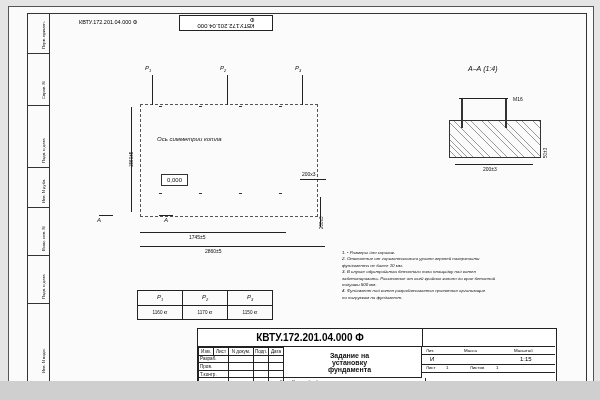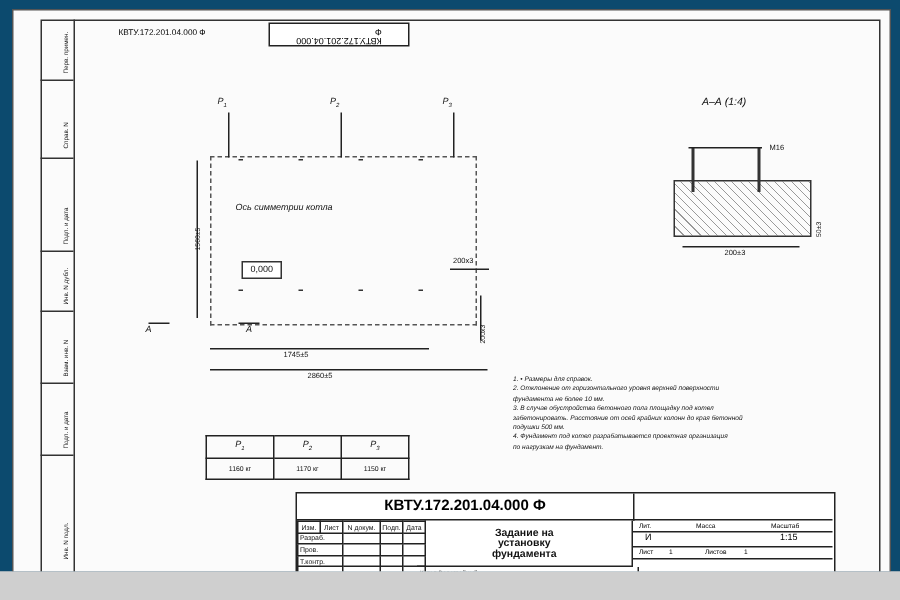--- a/index.html
+++ b/index.html
@@ -1,17 +1,17 @@
 <!DOCTYPE html>
 <html><head>
 <meta charset="utf-8">
 <style>
   html,body{margin:0;padding:0;background:#cfcfcf;}
   body{font-family:"Liberation Sans", sans-serif;}
-  .page{position:relative;width:600px;height:381px;background:#0c4a6e;overflow:hidden;}
+  .page{position:relative;width:600px;height:381px;background:#e5e5e5;overflow:hidden;}
   .sheet{position:absolute;left:8px;top:6px;width:584px;height:388px;background:#fbfbfb;border:1px solid #555;}
   .frame{position:absolute;left:18px;top:6px;right:6px;bottom:6px;border:1px solid #333;}
   .lbl{position:absolute;font-size:5px;color:#111;white-space:nowrap;}
   .ln{position:absolute;background:#222;}
 
   
   .lstrip{position:absolute;left:18px;top:6px;width:22px;bottom:6px;border-right:1px solid #333;}
   .lcell{position:absolute;left:0;width:22px;border-bottom:1px solid #333;}
   .vtext{position:absolute;transform-origin:0 0;transform:rotate(-90deg);font-size:4.2px;color:#111;white-space:nowrap;}
 

